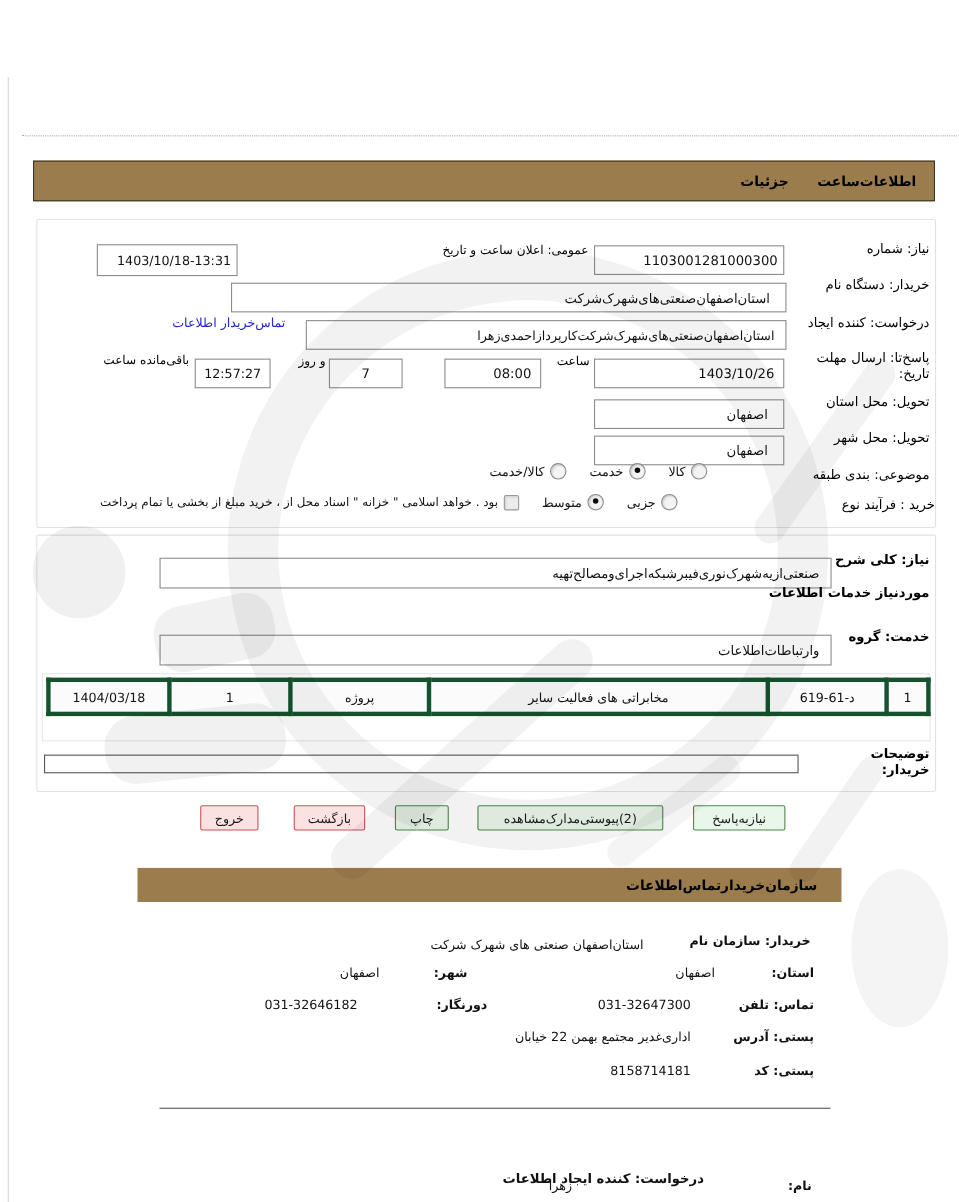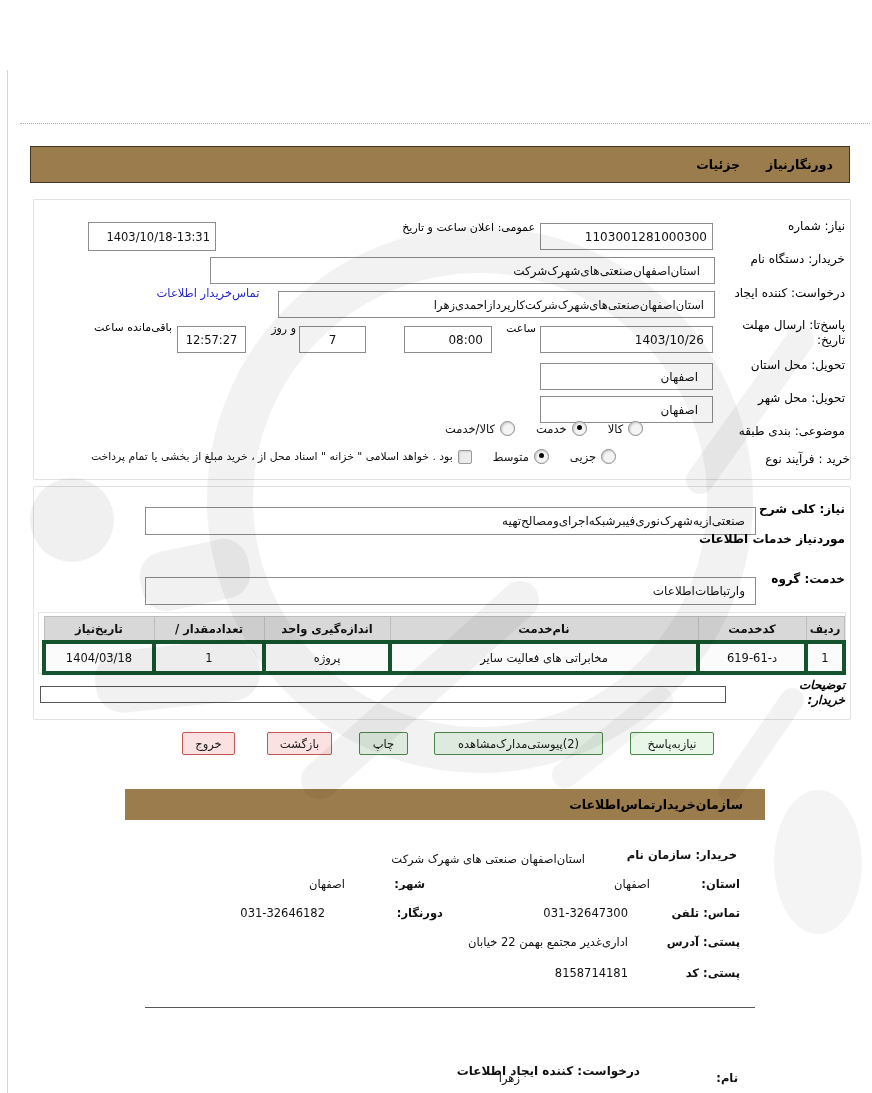--- a/index.html
+++ b/index.html
@@ -67,21 +67,21 @@
 </style>
 </head>
 <body>
 
 <div class="vline" style="left:7px;top:70px;height:1023px;"></div>
 <div class="dotline" style="left:20px;top:123px;width:850px;"></div>
 
 <div class="bar top" style="left:30px;top:146px;width:820px;height:37px;padding:0 16px;">
   <span style="cursor:pointer;"><bdi dir="rtl">جزئیات</bdi></span>
   <span class="gap" style="width:26px;"></span>
-  <span style="cursor:pointer;"><bdi dir="rtl">دورنگار‌نیاز</bdi></span>
+  <span style="cursor:pointer;"><bdi dir="rtl">اطلاعات‌ساعت</bdi></span>
 </div>
 
 <div class="section" style="left:33px;top:199px;width:816px;height:279px;"></div>
 
 <div class="lbl" style="left:715px;top:219px;width:130px;"><bdi dir="rtl">شماره</bdi> <bdi dir="rtl">نیاز:</bdi></div>
 <div class="box" style="left:540px;top:211px;width:173px;height:27px;padding:0 5px;">
     <bdi dir="ltr">1103001281000300</bdi>
   </div>
 <div class="lbl sm" style="left:395px;top:220px;width:140px;white-space:nowrap;"><bdi dir="rtl">تاریخ</bdi> <bdi dir="rtl">و</bdi> <bdi dir="rtl">ساعت</bdi> <bdi dir="rtl">اعلان</bdi> <bdi dir="rtl">عمومی:</bdi></div>
 <div class="box" style="left:88px;top:210px;width:128px;height:29px;font-size:11.5px;padding:0 5px;">
@@ -189,41 +189,33 @@
   <table class="svc">
     <colgroup>
       <col style="width:110px">
         <col style="width:110px">
         <col style="width:126px">
       <col style="width:308px">
         <col style="width:108px">
         <col style="width:38px">
     </colgroup>
     <tbody>
-        <tr>
-      <th><bdi dir="rtl">تاریخ‌نیاز</bdi></th>
-      <th><bdi dir="ltr">/</bdi> <bdi dir="rtl">تعدادمقدار</bdi></th>
-      <th><bdi dir="rtl">واحد</bdi> <bdi dir="rtl">اندازه‌گیری</bdi></th>
-      <th><bdi dir="rtl">نام‌خدمت</bdi></th>
-      <th><bdi dir="rtl">کدخدمت</bdi></th>
-      <th><bdi dir="rtl">ردیف</bdi></th>
-    </tr>
     <tr>
       <td><bdi dir="ltr">1404/03/18</bdi></td>
       <td><bdi dir="ltr">1</bdi></td>
       <td><bdi dir="rtl">پروژه</bdi></td>
       <td><bdi dir="rtl">سایر</bdi> <bdi dir="rtl">فعالیت</bdi> <bdi dir="rtl">های</bdi> <bdi dir="rtl">مخابراتی</bdi></td>
       <td><bdi dir="rtl">د-61-619</bdi></td>
       <td><bdi dir="ltr">1</bdi></td>
     </tr>
   </tbody>
     </table>
 </div>
 
-<div class="lbl b" style="left:755px;top:678px;width:90px;font-style:italic;"><bdi dir="rtl">توضیحات</bdi><br><bdi dir="rtl">خریدار:</bdi></div>
+<div class="lbl b" style="left:755px;top:678px;width:90px;"><bdi dir="rtl">توضیحات</bdi><br><bdi dir="rtl">خریدار:</bdi></div>
 <input class="comments-input" style="left: 40px; top: 686px; width: 680px; height: 13px;" readonly="">
 
 <div class="btn green" style="left:630px;top:732px;width:82px;">
     <bdi dir="rtl">پاسخ</bdi> 
     <bdi dir="rtl">به</bdi> 
     <bdi dir="rtl">نیاز</bdi>
   </div>
 <div class="btn green" style="left:434px;top:732px;width:167px;">
     <bdi dir="rtl">مشاهده</bdi> 
     <bdi dir="rtl">مدارک</bdi> 

